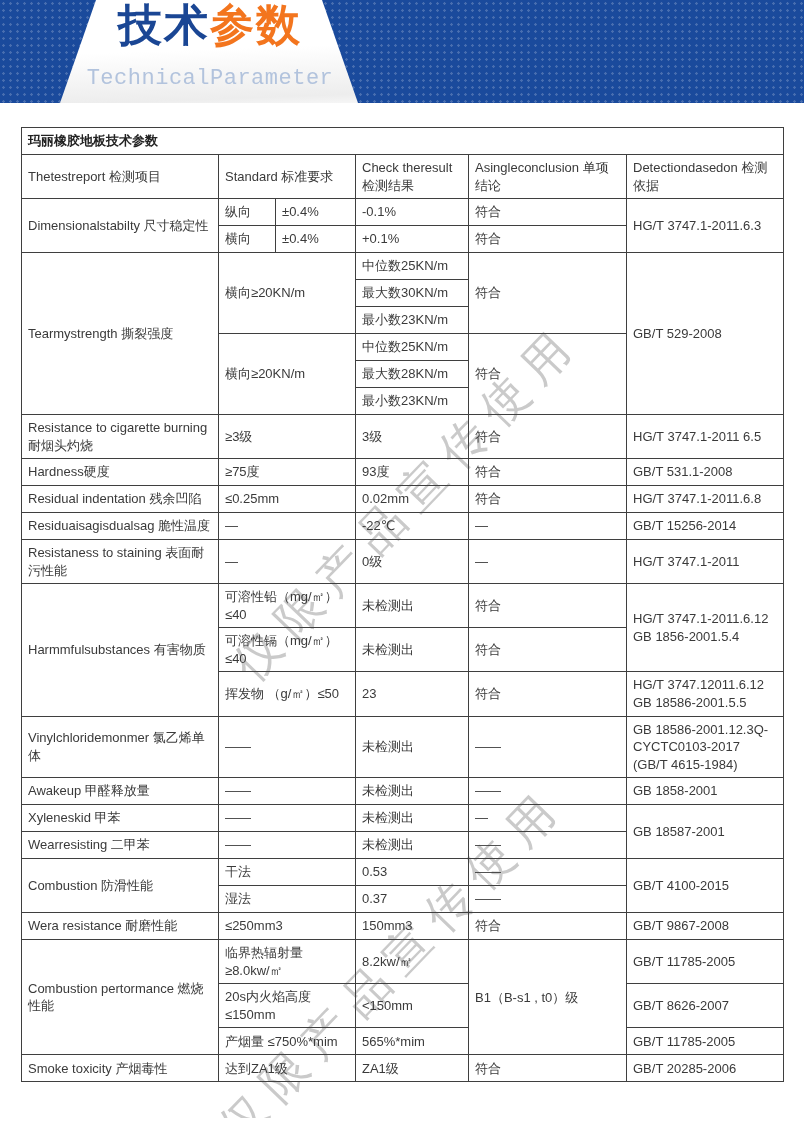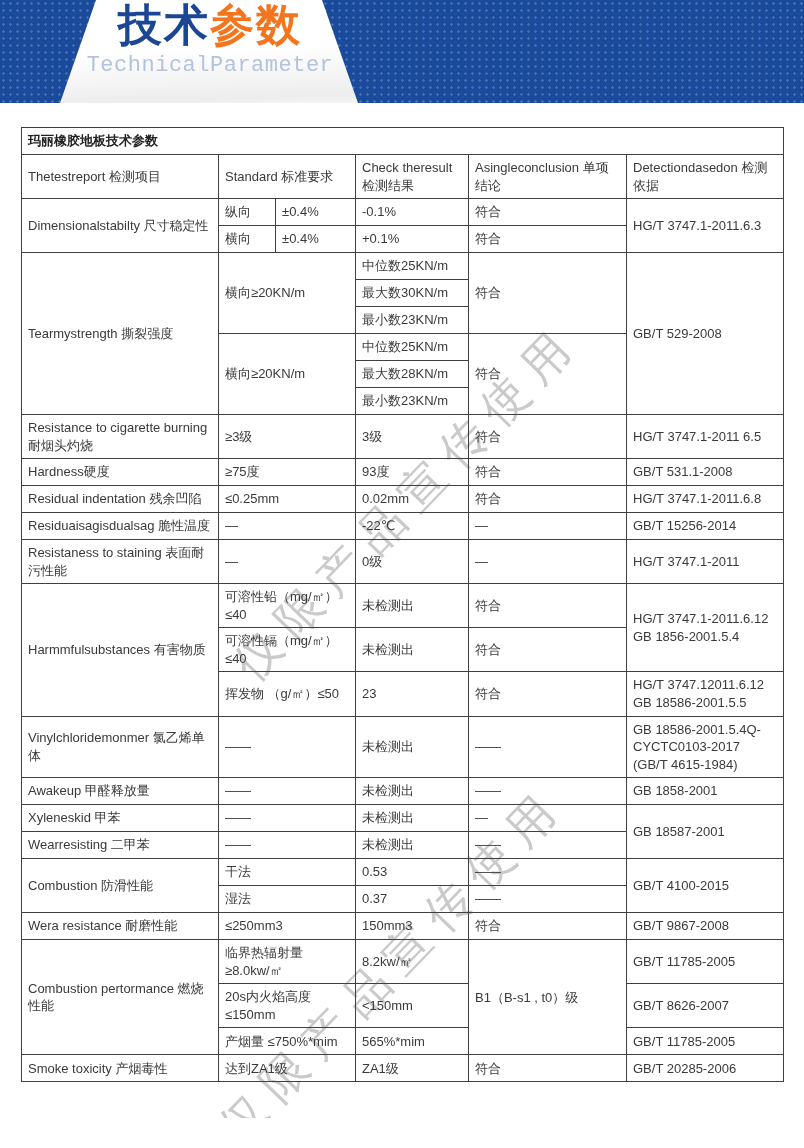--- a/index.html
+++ b/index.html
@@ -34,21 +34,21 @@
   .banner-title {
     margin: 4px 0 0 0;
     font-size: 44px;
     font-weight: bold;
     line-height: 1.1;
     letter-spacing: 2px;
   }
   .banner-title .zh-blue  { color: #1a4694; }
   .banner-title .zh-orange{ color: #f3751e; }
   .banner-subtitle {
-    margin-top: 1px;
+    margin-top: 14px;
     font-size: 22px;
     color: #b2c3dd;
     letter-spacing: 0.5px;
   }
 
   
   .table-wrap {
     position: relative;
     width: 762px;
     margin: 24px auto 36px auto;
@@ -224,21 +224,21 @@
           <td>23</td>
           <td>符合</td>
           <td>HG/T 3747.12011.6.12
 GB 18586-2001.5.5</td>
         </tr>
         <tr>
           <td>Vinylchloridemonmer 氯乙烯单体</td>
           <td colspan="2">——</td>
           <td>未检测出</td>
           <td>——</td>
-          <td>GB 18586-2001.5.4Q-
+          <td>GB 18586-2001.12.3Q-
 CYCTC0103-2017
 (GB/T 4615-1984)</td>
         </tr>
         <tr>
           <td>Awakeup 甲醛释放量</td>
           <td colspan="2">——</td>
           <td>未检测出</td>
           <td>——</td>
           <td>GB 1858-2001</td>
         </tr>

